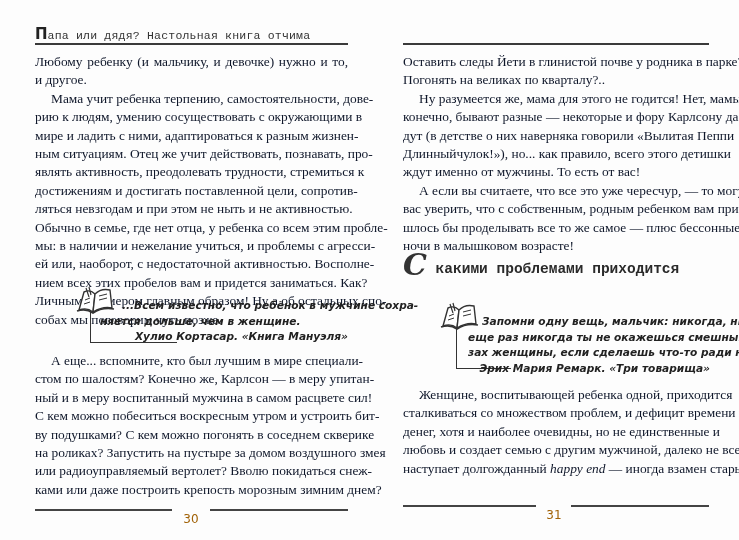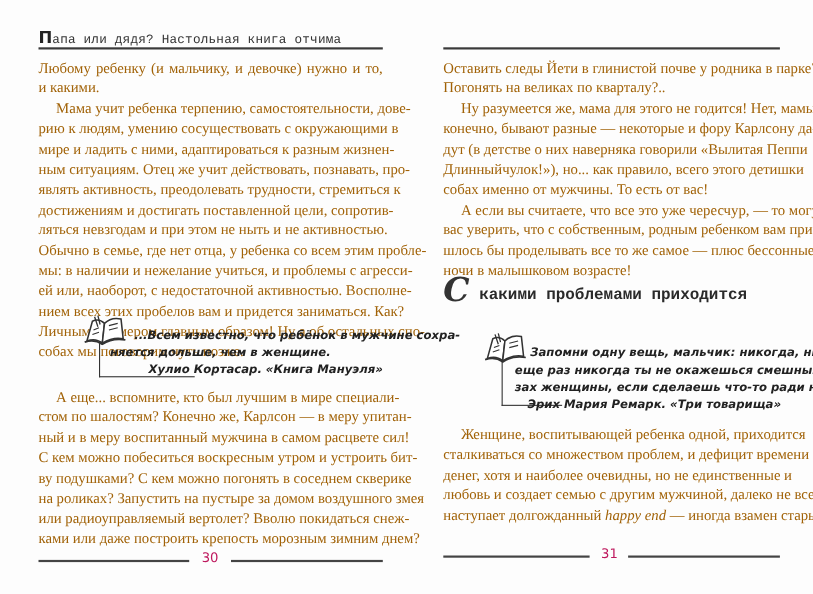--- a/index.html
+++ b/index.html
@@ -25,21 +25,21 @@
   .left .running-head { left: 35px; }
   .right .running-head { right: 31px; text-align: right; }
 
   .head-rule { position: absolute; top: 43px; height: 2px; background: #3a3a3a; }
   .left .head-rule { left: 35px; width: 313px; }
   .right .head-rule { left: 33px; width: 306px; }
 
   .body-text {
     position: absolute;
     font-family: "Liberation Serif", "DejaVu Serif", serif;
-    font-size: 13.4px; line-height: 18.4px; color: #a16207;
+    font-size: 13.4px; line-height: 18.4px; color: #0f172a;
     text-align: justify;
   }
   .left .body-text { left: 35px; width: 313px; }
   .right .body-text { left: 33px; width: 306px; }
   .body-text p { margin: 0; }
   .body-text .line { display: block; text-align: justify; text-align-last: justify; white-space: nowrap; }
   .body-text .line.last { text-align-last: left; }
 
   .quote {
     position: absolute;
@@ -59,37 +59,37 @@
     font-size: 14.5px; line-height: 22px; color: #2a2a2a; font-weight: bold;
   }
   .section-heading .dropcap {
     font-family: "DejaVu Serif", serif; font-weight: bold; font-style: italic;
     font-size: 30px; line-height: 22px; vertical-align: -2px; color: #333;
   }
 
   .footer { position: absolute; height: 20px; }
   .footer .rule { position: absolute; top: 9px; height: 1.5px; background: #444; }
   .footer .num {
-    position: absolute; top: 0; font-family: "DejaVu Sans", sans-serif;
-    font-size: 12px; color: #be185d; width: 30px; text-align: center;
+    position: absolute; top: 12px; font-family: "DejaVu Sans", sans-serif;
+    font-size: 12px; color: #a16207; width: 30px; text-align: center;
   }
 </style>
 </head>
 <body>
 
 <div class="page left">
   <div class="running-head">
     <span class="cap">П</span><span>апа или дядя? Настольная книга отчима</span>
   </div>
   <div class="head-rule"></div>
 
   <div class="body-text" style="top:53px;">
     <p>
       <span class="line">Любому ребенку (и мальчику, и девочке) нужно и то,</span>
-      <span class="line last">и какими.</span>
+      <span class="line last">и другое.</span>
     </p>
     <p>
       <span class="line" style="padding-left:16px;">Мама учит ребенка терпению, самостоятельности, дове-</span>
       <span class="line">рию к людям, умению сосуществовать с окружающими в</span>
       <span class="line">мире и ладить с ними, адаптироваться к разным жизнен-</span>
       <span class="line">ным ситуациям. Отец же учит действовать, познавать, про-</span>
       <span class="line">являть активность, преодолевать трудности, стремиться к</span>
       <span class="line">достижениям и достигать поставленной цели, сопротив-</span>
       <span class="line">ляться невзгодам и при этом не ныть и не активностью.</span>
       <span class="line">Обычно в семье, где нет отца, у ребенка со всем этим пробле-</span>
@@ -142,21 +142,21 @@
   <div class="body-text" style="top:53px;">
     <p>
       <span class="line">Оставить следы Йети в глинистой почве у родника в парке?</span>
       <span class="line last">Погонять на великах по кварталу?..</span>
     </p>
     <p>
       <span class="line" style="padding-left:16px;">Ну разумеется же, мама для этого не годится! Нет, мамы,</span>
       <span class="line">конечно, бывают разные — некоторые и фору Карлсону да-</span>
       <span class="line">дут (в детстве о них наверняка говорили «Вылитая Пеппи</span>
       <span class="line">Длинныйчулок!»), но... как правило, всего этого детишки</span>
-      <span class="line last">собах именно от мужчины. То есть от вас!</span>
+      <span class="line last">ждут именно от мужчины. То есть от вас!</span>
     </p>
     <p>
       <span class="line" style="padding-left:16px;">А если вы считаете, что все это уже чересчур, — то могу</span>
       <span class="line">вас уверить, что с собственным, родным ребенком вам при-</span>
       <span class="line">шлось бы проделывать все то же самое — плюс бессонные</span>
       <span class="line last">ночи в малышковом возрасте!</span>
     </p>
   </div>
 
   <div class="section-heading">

